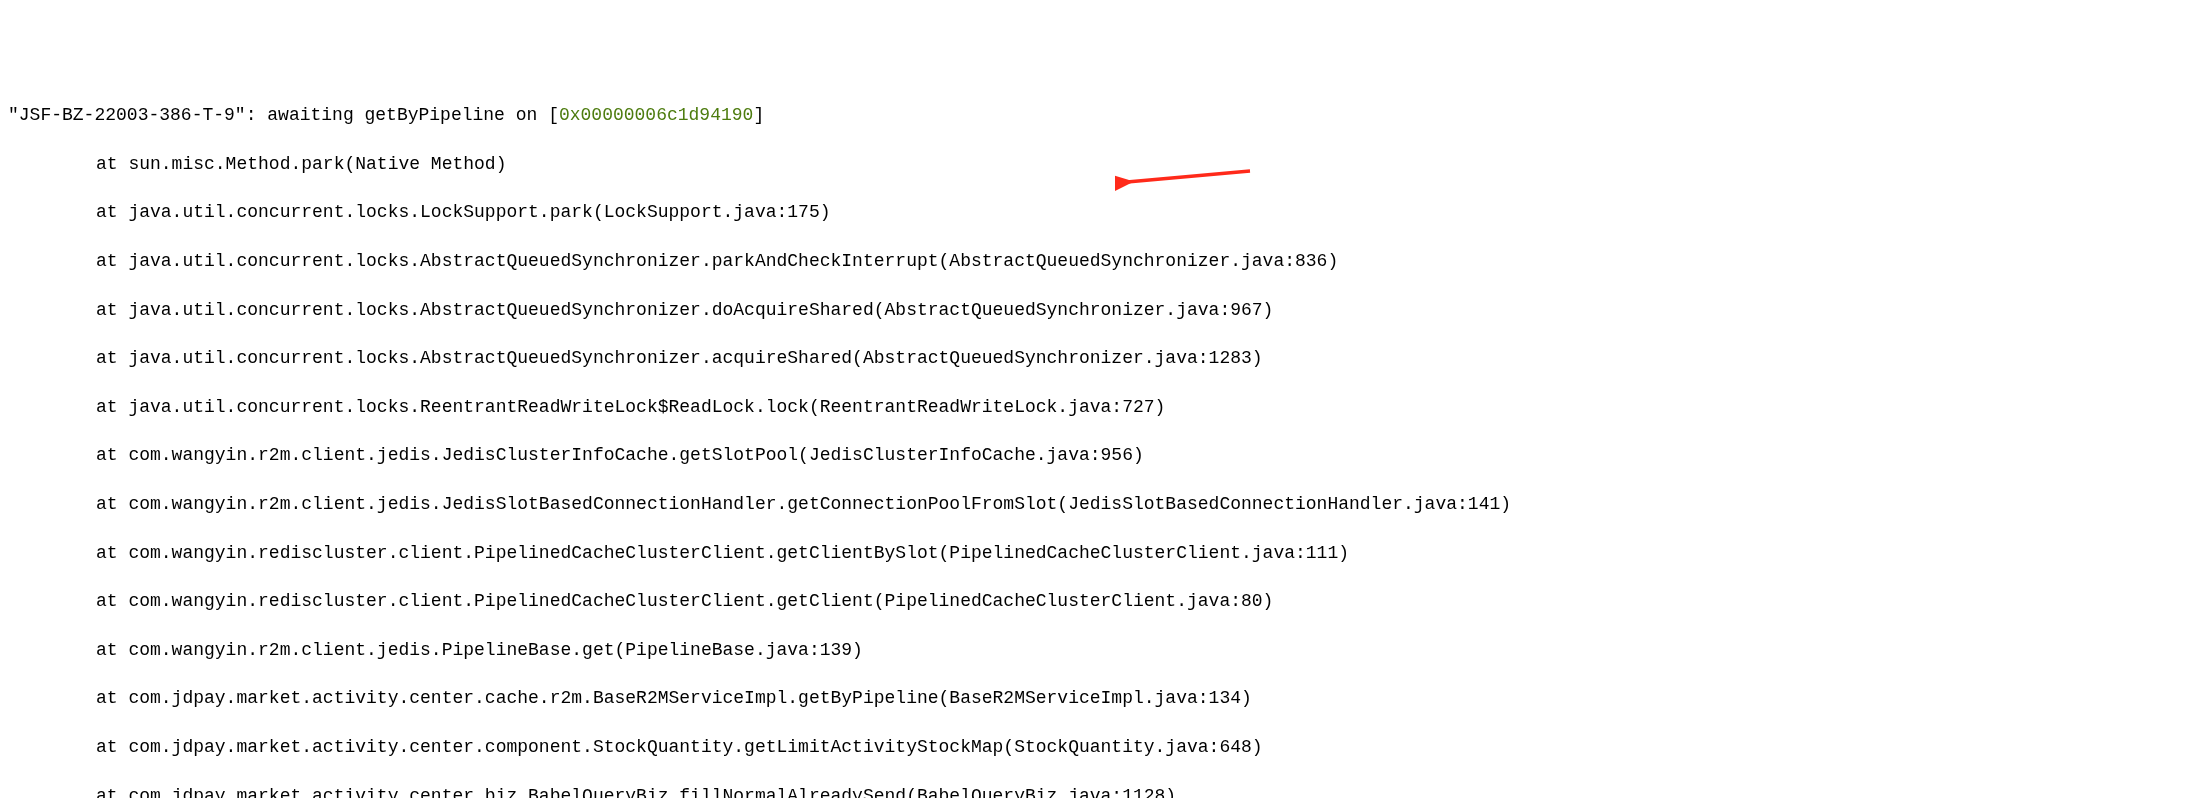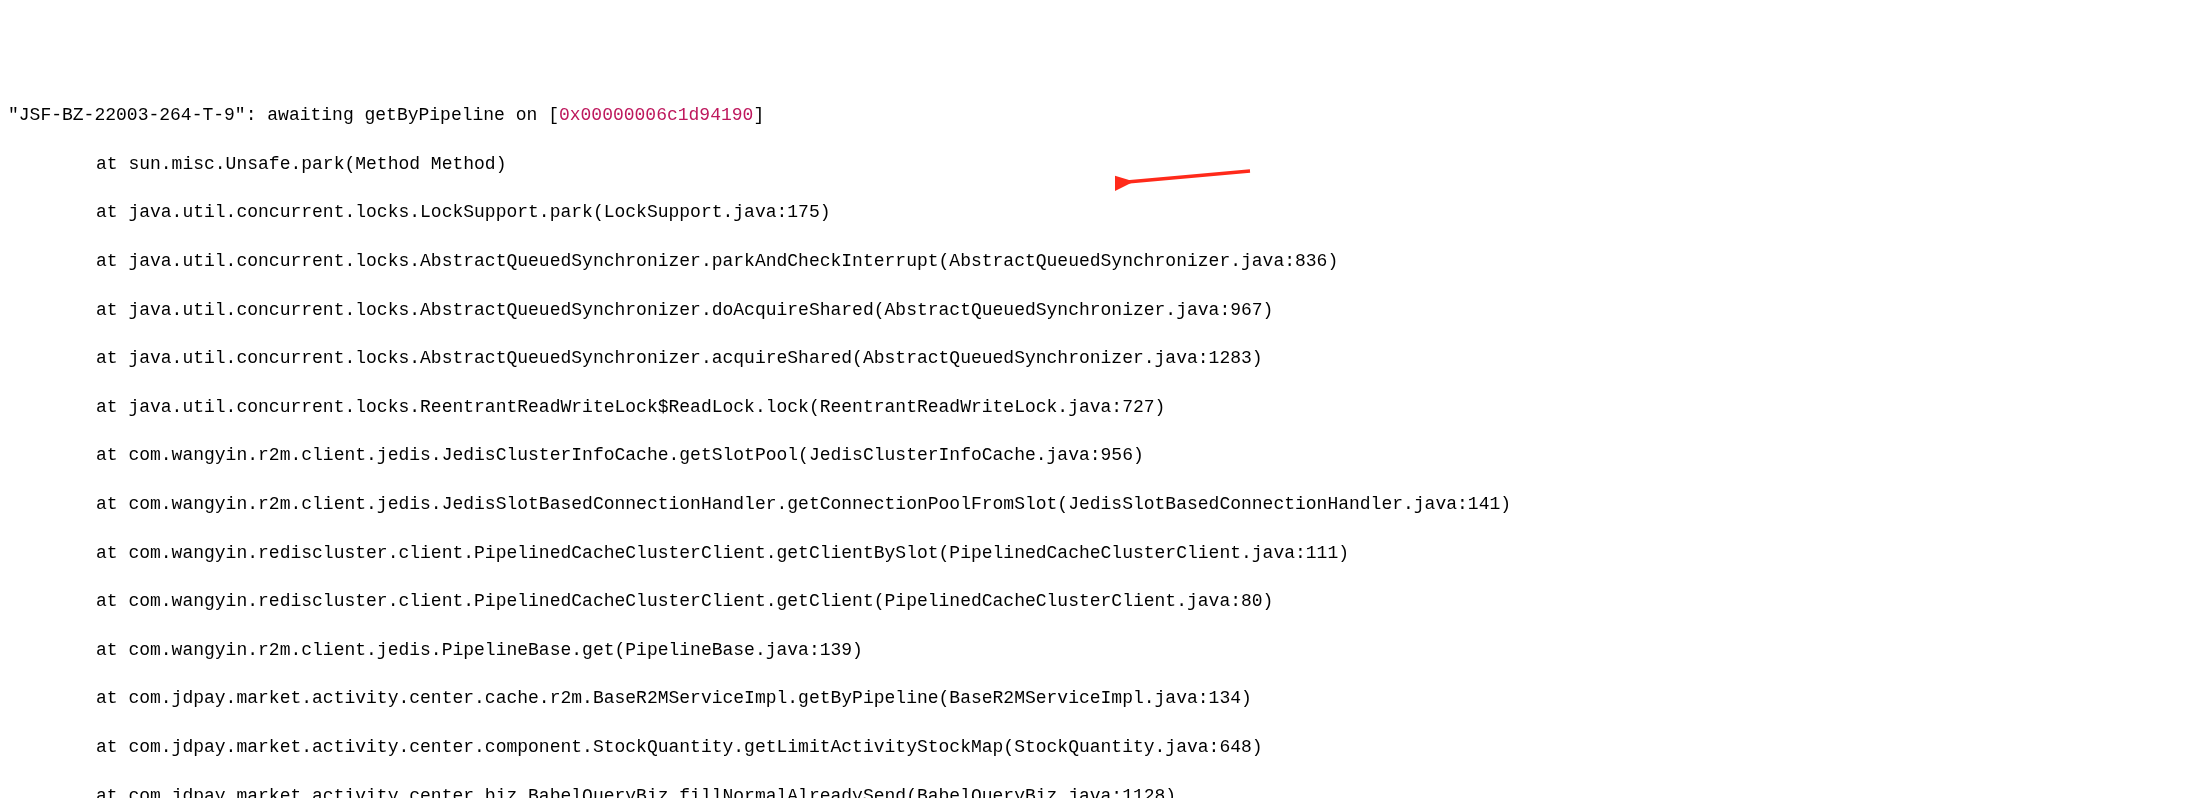--- a/index.html
+++ b/index.html
@@ -14,38 +14,38 @@
       position: relative;
       width: 2192px;
     }
     .line { display: block; }
     .thread-header {
       font-family: "Menlo", "Monaco", "Consolas", "Courier New", monospace;
       color: #000;
     }
     .thread-name { color: #000; }
     .addr-bracket { color: #000; }
-    .addr { color: #be185d; }
+    .addr { color: #4d7c0f; }
     .stack-line {
       padding-left: 88px;
     }
     .arrow {
       position: absolute;
       left: 1115px;
       top: 167px;
       pointer-events: none;
     }
   </style>
 </head>
 <body>
 
 
 
-<span class="line thread-header"><span>"</span><span class="thread-name">JSF-BZ-22003-264-T-9</span><span>"</span><span>: awaiting getByPipeline on </span><span class="addr-bracket">[</span><span class="addr">0x00000006c1d94190</span><span class="addr-bracket">]</span></span>
-<span class="line stack-line">at sun.misc.Unsafe.park(Method Method)</span>
+<span class="line thread-header"><span>"</span><span class="thread-name">JSF-BZ-22003-386-T-9</span><span>"</span><span>: awaiting getByPipeline on </span><span class="addr-bracket">[</span><span class="addr">0x00000006c1d94190</span><span class="addr-bracket">]</span></span>
+<span class="line stack-line">at sun.misc.Method.park(Native Method)</span>
 <span class="line stack-line">at java.util.concurrent.locks.LockSupport.park(LockSupport.java:175)</span>
 <span class="line stack-line">at java.util.concurrent.locks.AbstractQueuedSynchronizer.parkAndCheckInterrupt(AbstractQueuedSynchronizer.java:836)</span>
 <span class="line stack-line">at java.util.concurrent.locks.AbstractQueuedSynchronizer.doAcquireShared(AbstractQueuedSynchronizer.java:967)</span>
 <span class="line stack-line">at java.util.concurrent.locks.AbstractQueuedSynchronizer.acquireShared(AbstractQueuedSynchronizer.java:1283)</span>
 <span class="line stack-line">at java.util.concurrent.locks.ReentrantReadWriteLock$ReadLock.lock(ReentrantReadWriteLock.java:727)</span>
 <span class="line stack-line">at com.wangyin.r2m.client.jedis.JedisClusterInfoCache.getSlotPool(JedisClusterInfoCache.java:956)</span>
 <span class="line stack-line">at com.wangyin.r2m.client.jedis.JedisSlotBasedConnectionHandler.getConnectionPoolFromSlot(JedisSlotBasedConnectionHandler.java:141)</span>
 <span class="line stack-line">at com.wangyin.rediscluster.client.PipelinedCacheClusterClient.getClientBySlot(PipelinedCacheClusterClient.java:111)</span>
 <span class="line stack-line">at com.wangyin.rediscluster.client.PipelinedCacheClusterClient.getClient(PipelinedCacheClusterClient.java:80)</span>
 <span class="line stack-line">at com.wangyin.r2m.client.jedis.PipelineBase.get(PipelineBase.java:139)</span>

